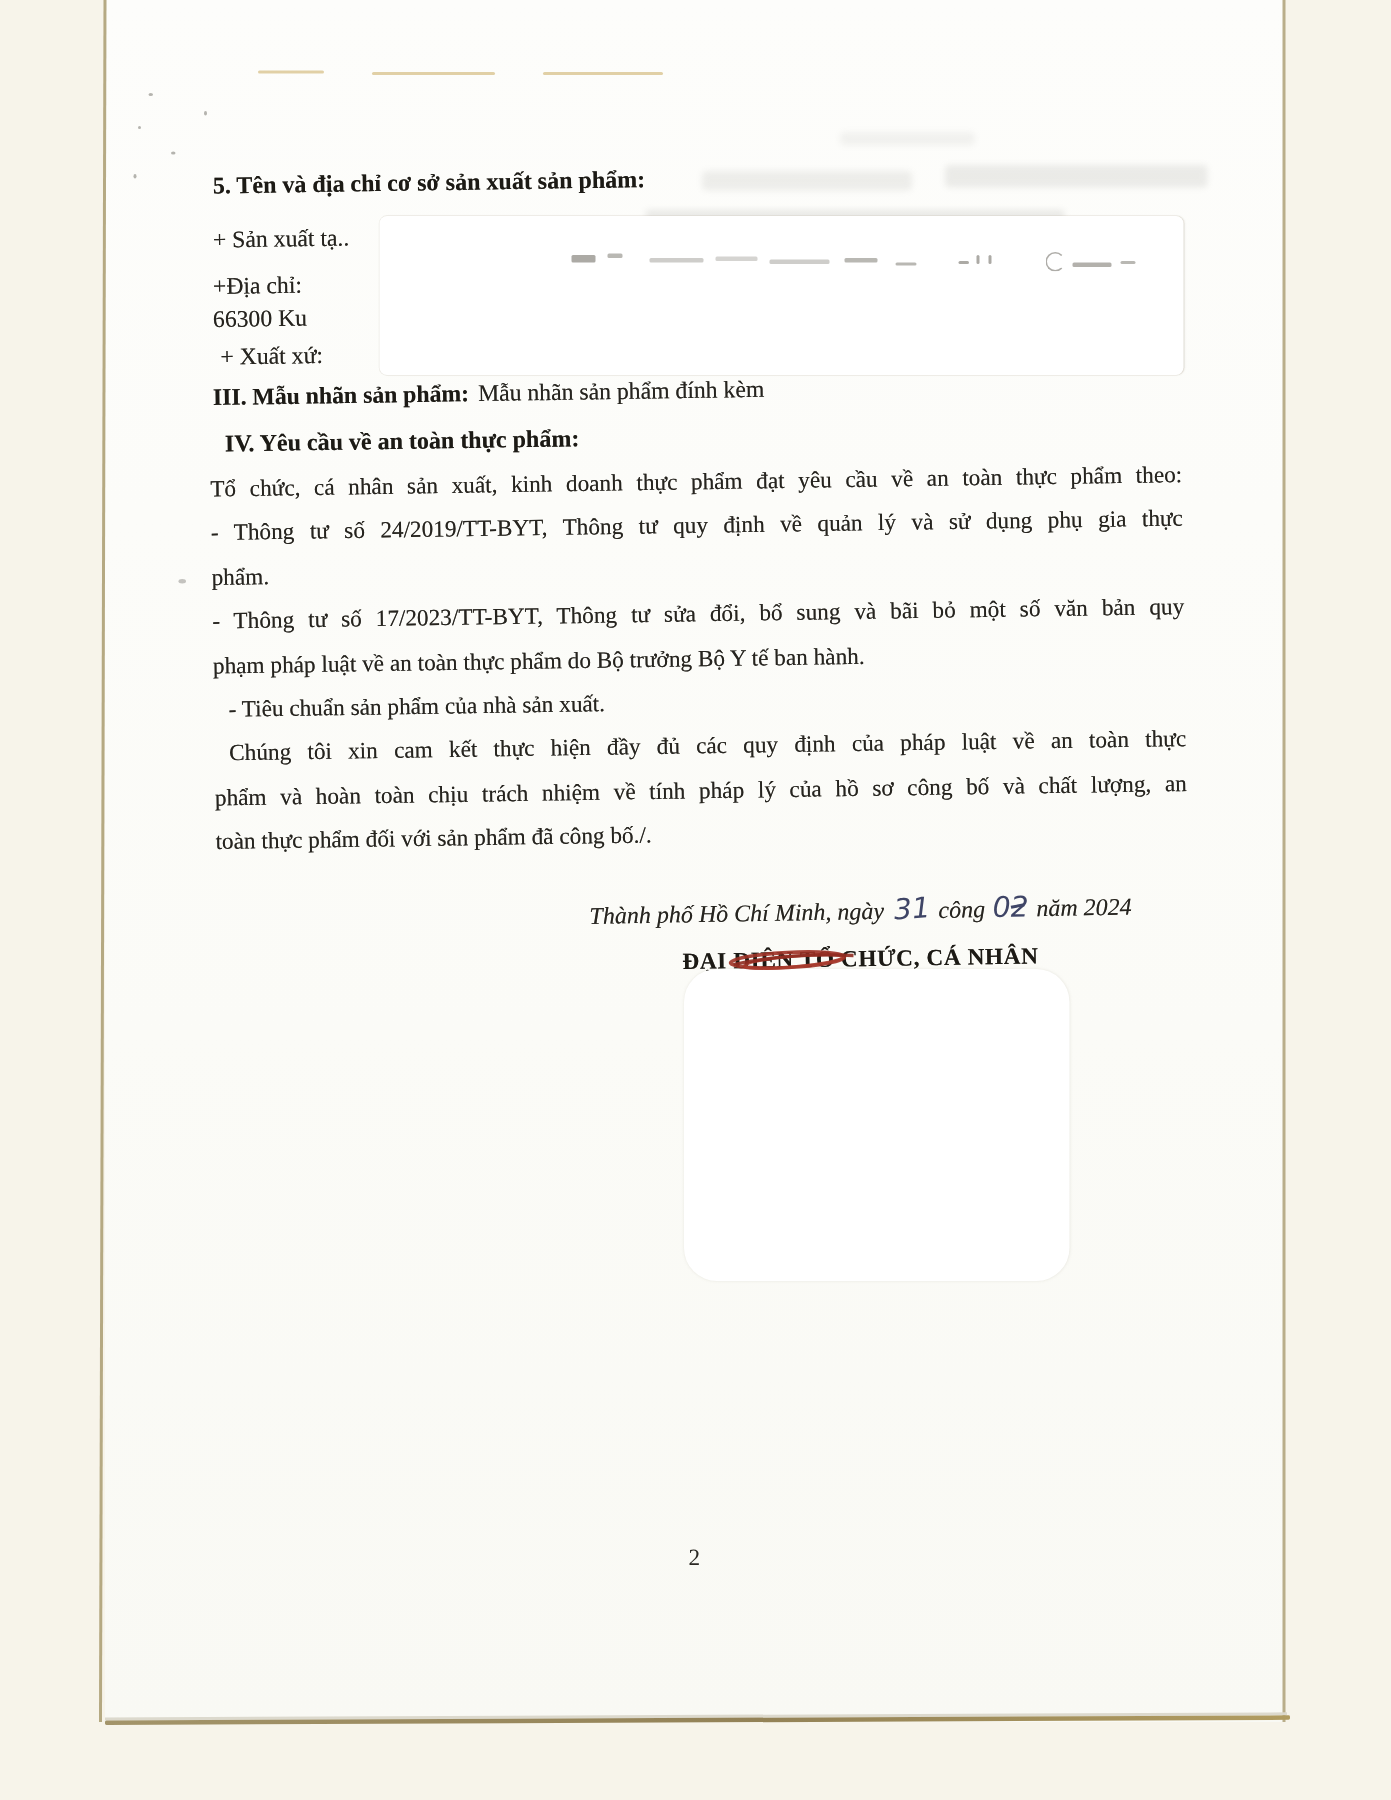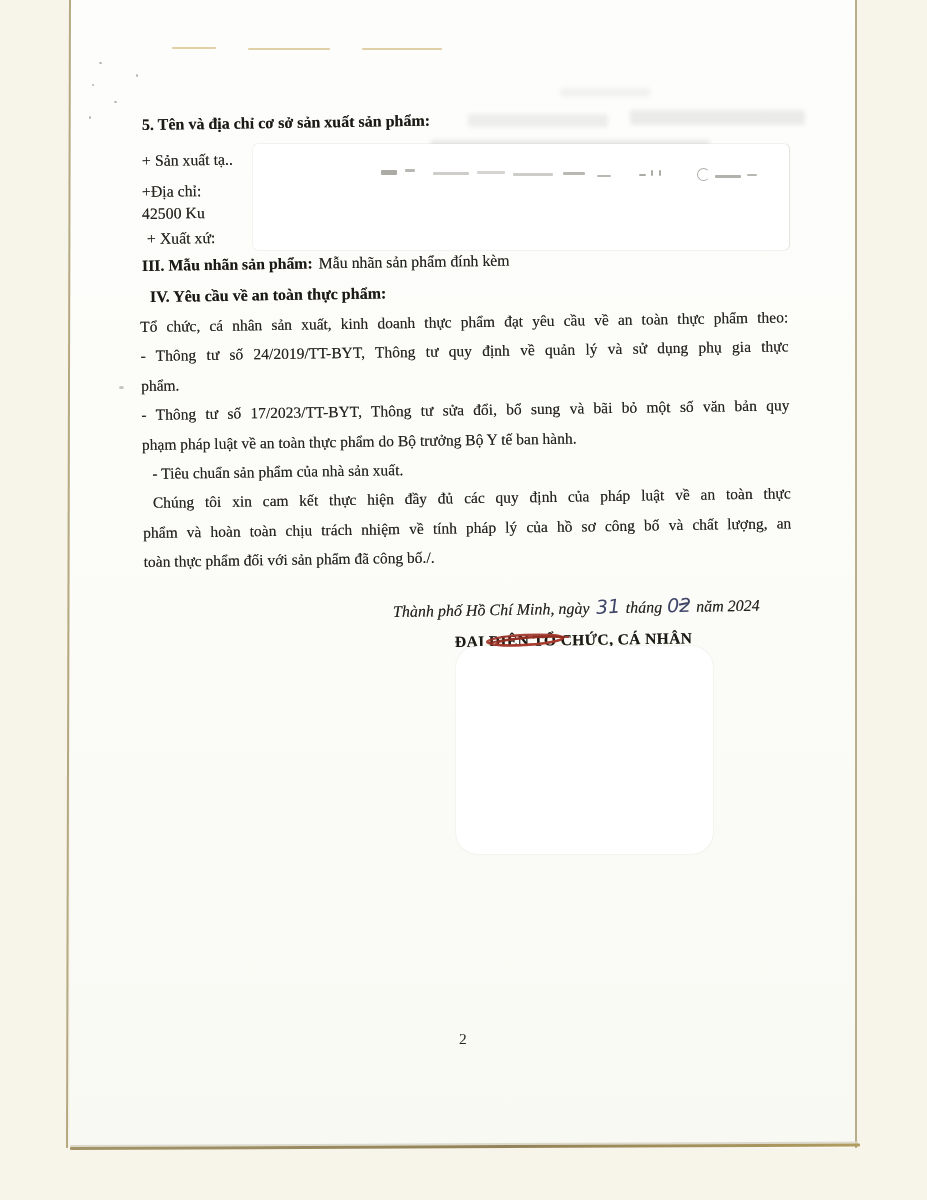--- a/index.html
+++ b/index.html
@@ -98,21 +98,21 @@
 <div class="speck" style="left:119px;top:386px;width:5px;height:3px;opacity:.35;"></div>
 
 <div class="smudge" style="left:468px;top:114px;width:140px;height:13px;opacity:.14;"></div>
 <div class="smudge" style="left:630px;top:110px;width:175px;height:15px;opacity:.16;"></div>
 <div class="smudge" style="left:560px;top:88px;width:90px;height:9px;opacity:.10;"></div>
 <div class="smudge" style="left:430px;top:140px;width:280px;height:6px;opacity:.18;"></div>
 
 <div class="txt bold" style="left:142px;top:116px;font-size:16px;">5. Tên và địa chỉ cơ sở sản xuất sản phẩm:</div>
 <div class="txt" style="left:142px;top:152px;">+ Sản xuất tạ..</div>
 <div class="txt" style="left:142px;top:183px;">+Địa chỉ:</div>
-<div class="txt" style="left:142px;top:205px;">42500 Ku</div>
+<div class="txt" style="left:142px;top:205px;">66300 Ku</div>
 <div class="txt" style="left:147px;top:230px;">+ Xuất xứ:</div>
 
 <div class="redact-a">
   <div class="remnant" style="left:128px;top:26px;width:16px;height:5px;opacity:.6;"></div>
   <div class="remnant" style="left:152px;top:25px;width:10px;height:3px;"></div>
   <div class="remnant" style="left:180px;top:28px;width:36px;height:3px;opacity:.35;"></div>
   <div class="remnant" style="left:224px;top:27px;width:28px;height:3px;opacity:.3;"></div>
   <div class="remnant" style="left:260px;top:29px;width:40px;height:3px;opacity:.35;"></div>
   <div class="remnant" style="left:310px;top:28px;width:22px;height:3px;"></div>
   <div class="remnant" style="left:344px;top:31px;width:14px;height:2px;"></div>
@@ -138,21 +138,21 @@
     <div class="body-line">phạm pháp luật về an toàn thực phẩm do Bộ trưởng Bộ Y tế ban hành.</div>
     <div class="body-line indent">- Tiêu chuẩn sản phẩm của nhà sản xuất.</div>
     <div class="body-line fill indent">Chúng tôi xin cam kết thực hiện đầy đủ các quy định của pháp luật về an toàn thực</div>
     <div class="body-line fill">phẩm và hoàn toàn chịu trách nhiệm về tính pháp lý của hồ sơ công bố và chất lượng, an</div>
     <div class="body-line">toàn thực phẩm đối với sản phẩm đã công bố./.</div>
   </div>
 
 <div class="date-line">
   <span>Thành phố Hồ Chí Minh, ngày</span>
   <span class="hand hand-day">31</span>
-  <span>tháng</span>
+  <span>công</span>
   <span class="hand hand-month"><span>02</span>
     <span class="seven-cross"></span>
   </span>
   <span>năm 2024</span>
 </div>
 
 <div class="sig-heading">ĐẠI DIỆN TỔ CHỨC, CÁ NHÂN</div>
 
 <svg class="scribble" width="110" height="30" viewBox="0 0 110 30">
   <ellipse cx="48" cy="14" rx="38" ry="5" fill="none" stroke="#9e3226" stroke-width="2.4" transform="rotate(-3 48 14)" opacity=".9"></ellipse>

